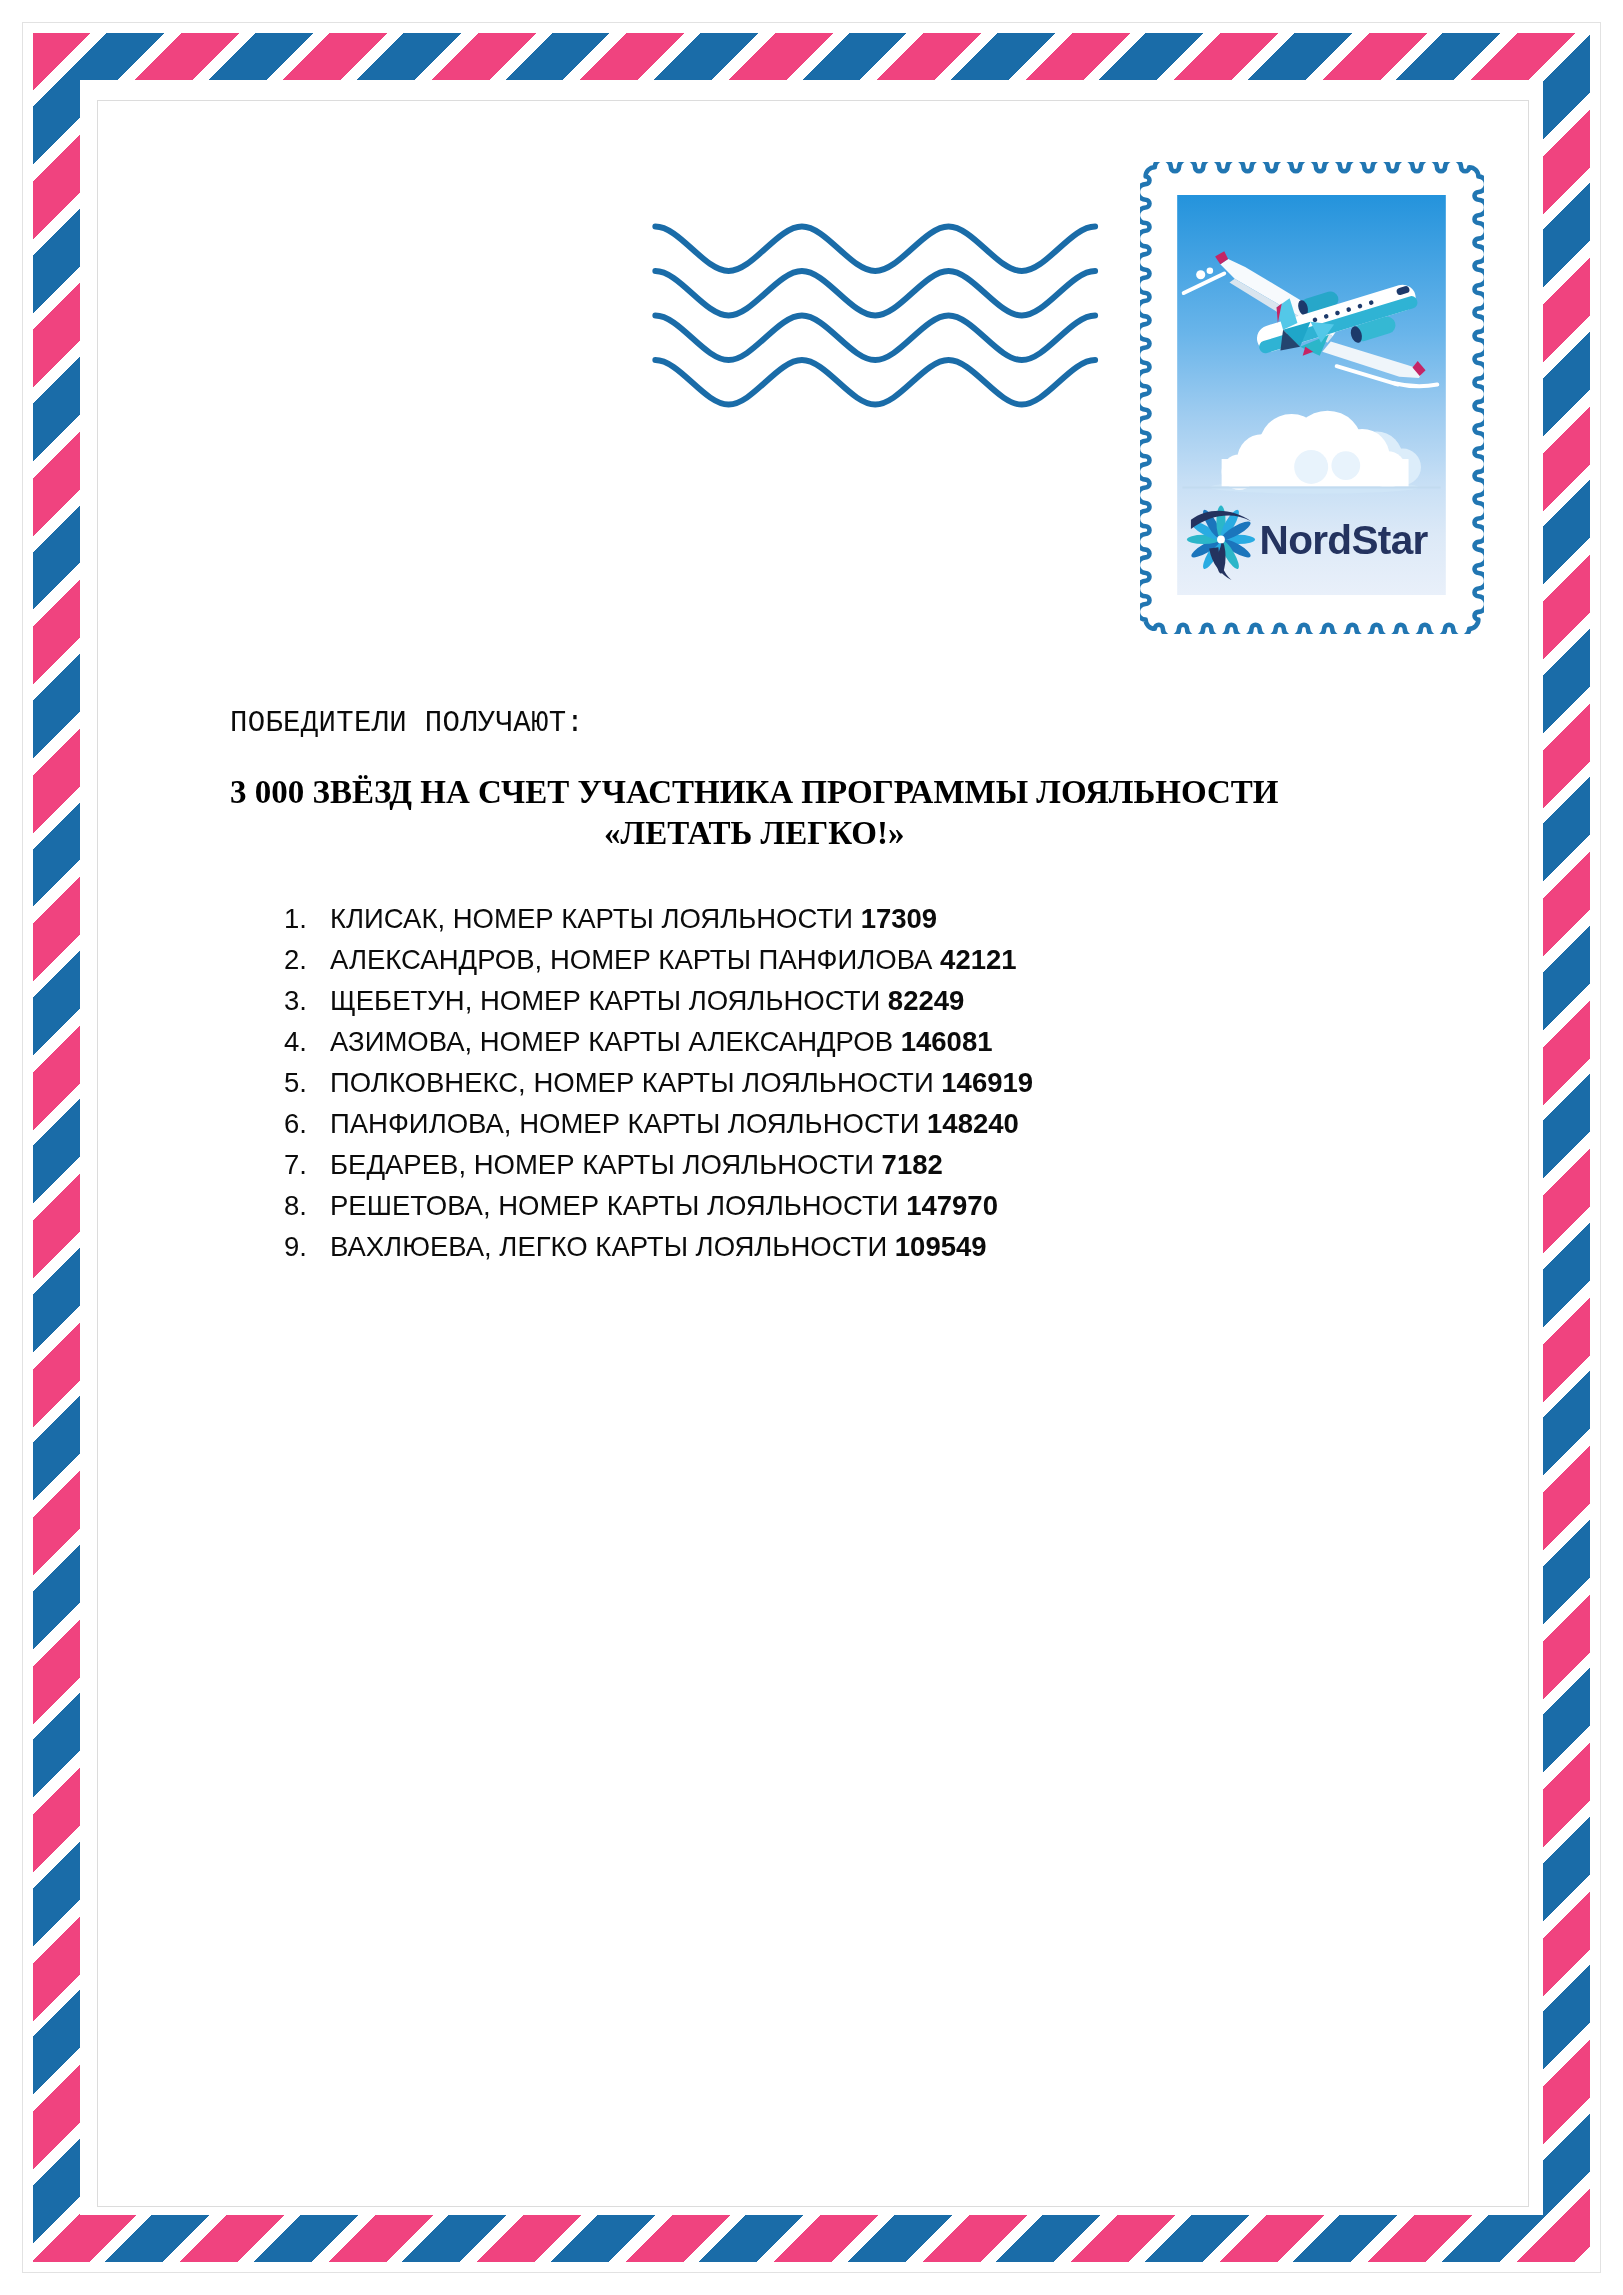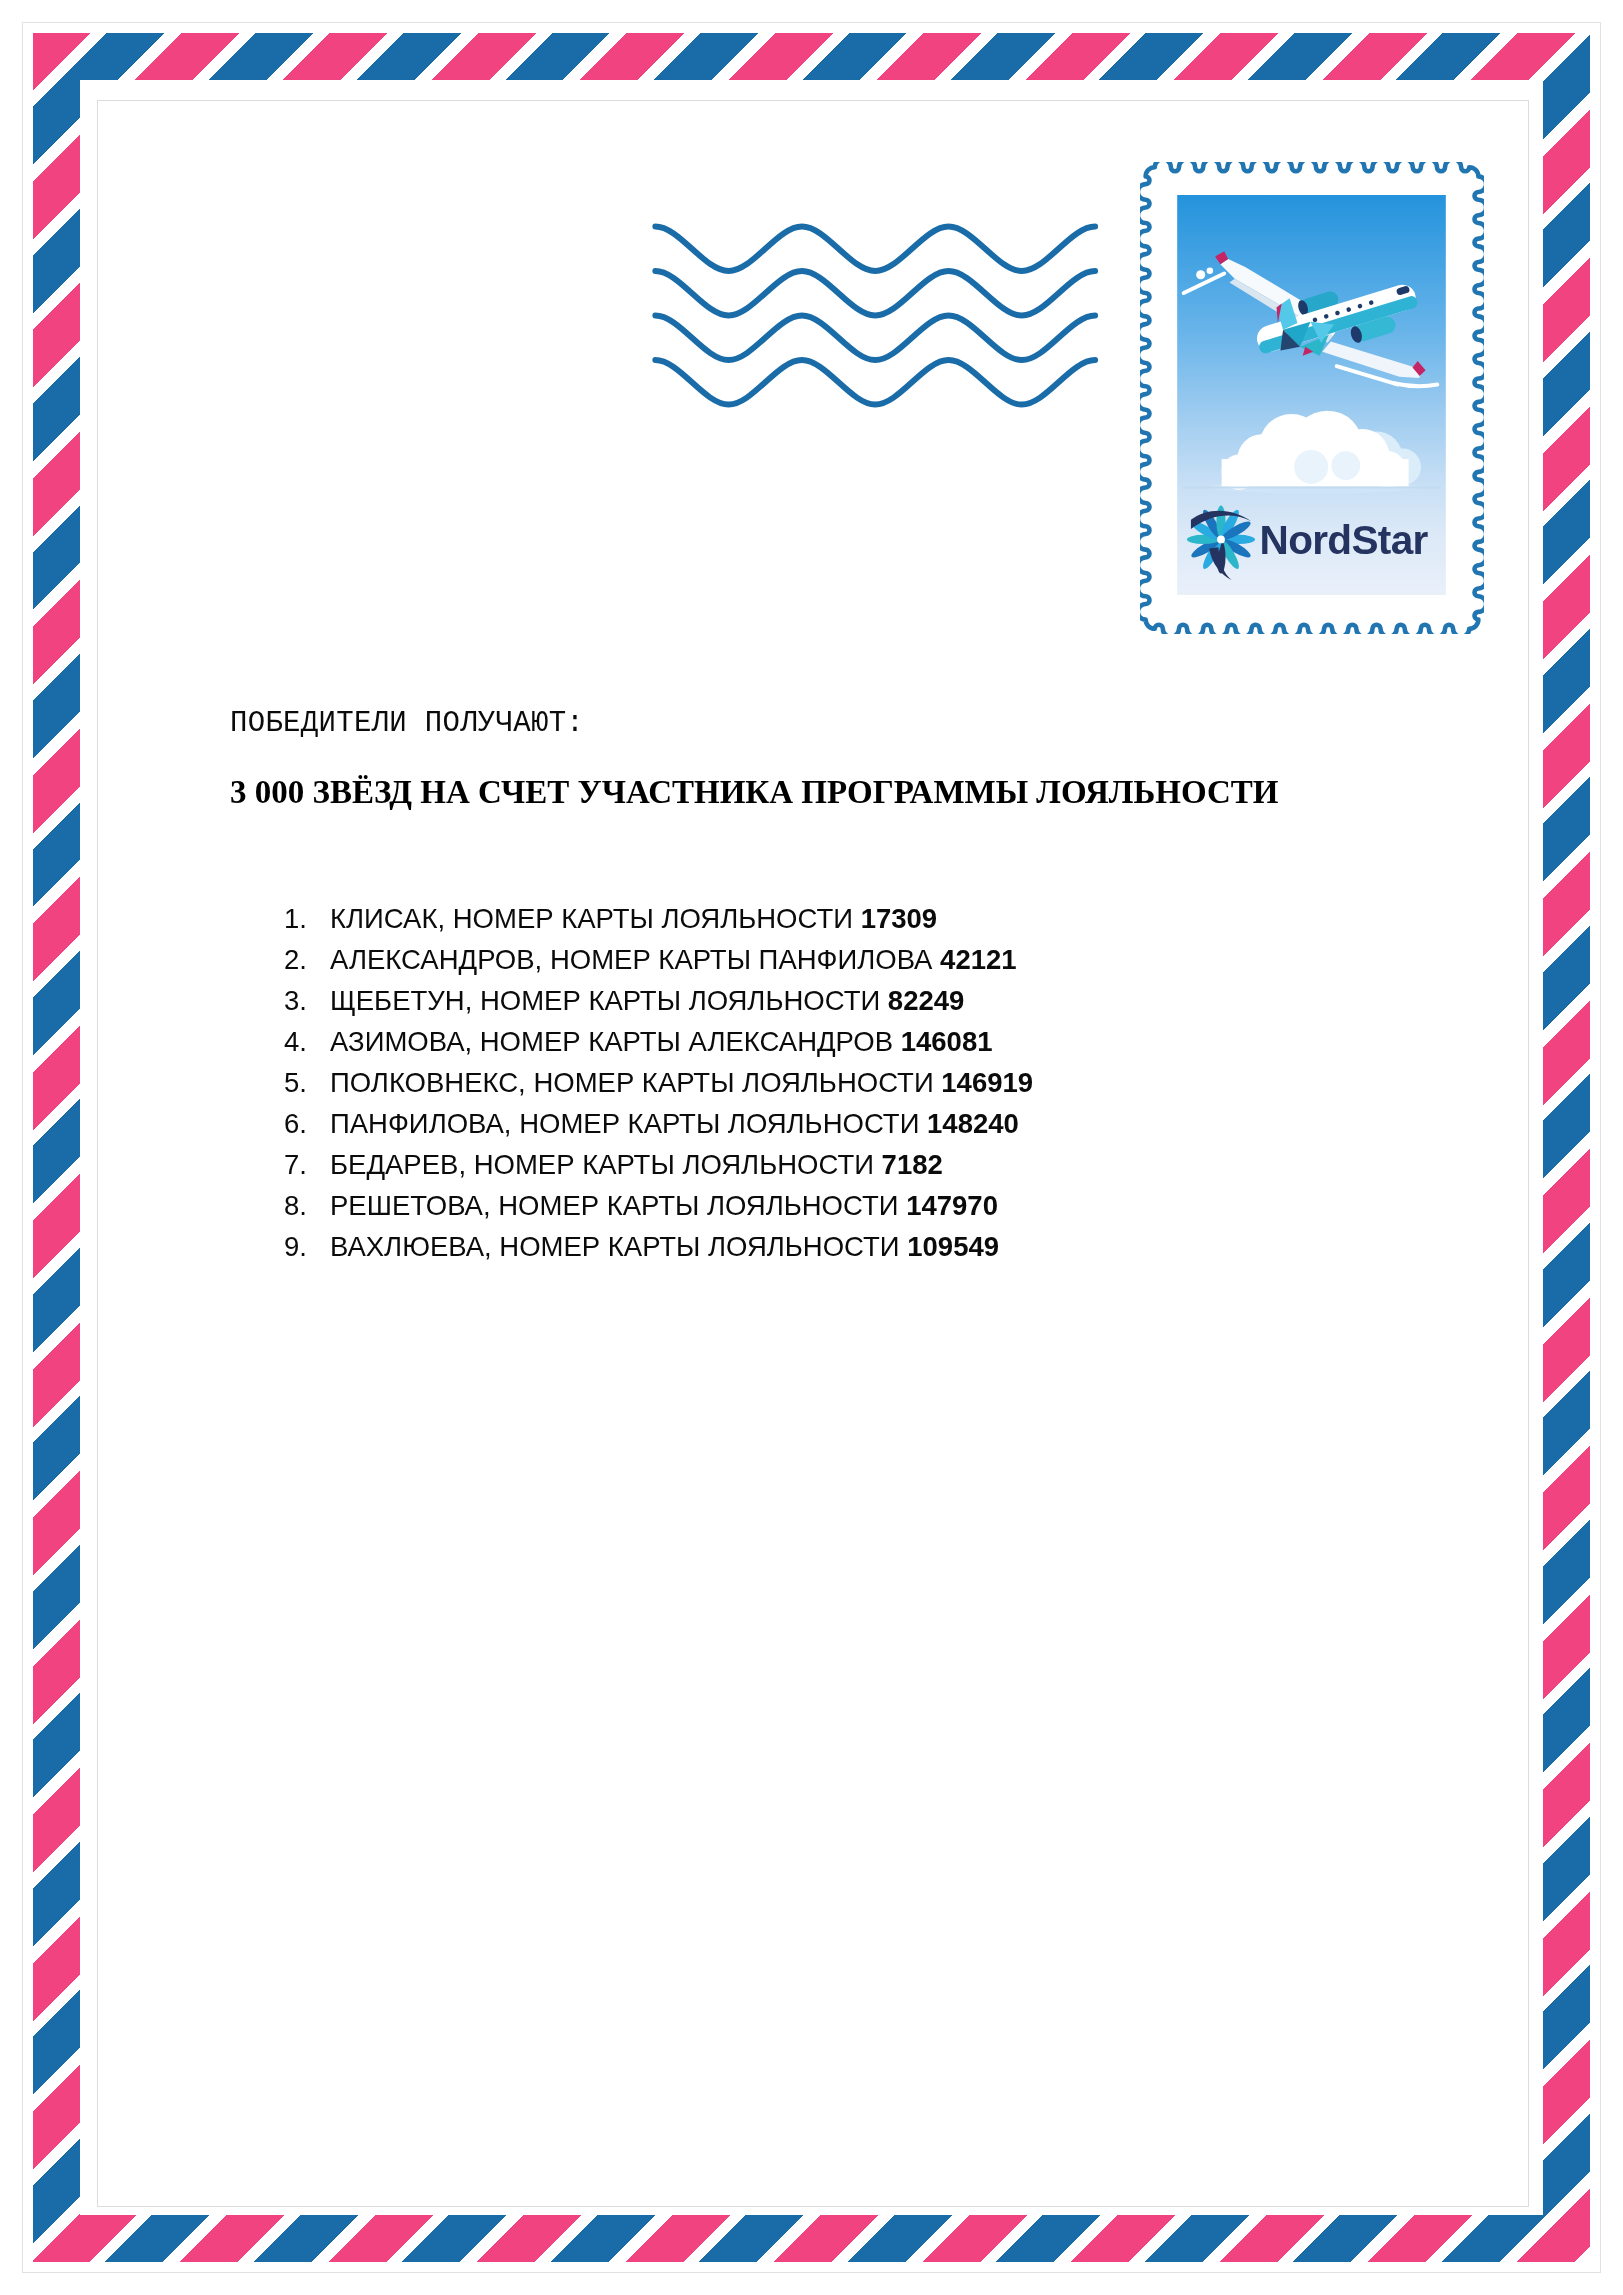--- a/index.html
+++ b/index.html
@@ -177,28 +177,29 @@
           <text x="126" y="549" font-family="Liberation Sans, sans-serif" font-size="62" font-weight="bold" fill="#24335F" letter-spacing="-1">NordStar</text>
         </g>
       </svg>
     </div>
   </div>
 
   <div class="intro">ПОБЕДИТЕЛИ ПОЛУЧАЮТ:</div>
 
   <div class="prize">
     <span>3 000 ЗВЁЗД НА СЧЕТ УЧАСТНИКА ПРОГРАММЫ ЛОЯЛЬНОСТИ</span>
+    <span>«ЛЕТАТЬ ЛЕГКО!»</span>
   </div>
 
   <ol class="winners">
     <li><span class="num">1.</span><span>КЛИСАК, НОМЕР КАРТЫ ЛОЯЛЬНОСТИ </span><b>17309</b></li>
     <li><span class="num">2.</span><span>АЛЕКСАНДРОВ, НОМЕР КАРТЫ ПАНФИЛОВА </span><b>42121</b></li>
     <li><span class="num">3.</span><span>ЩЕБЕТУН, НОМЕР КАРТЫ ЛОЯЛЬНОСТИ </span><b>82249</b></li>
     <li><span class="num">4.</span><span>АЗИМОВА, НОМЕР КАРТЫ АЛЕКСАНДРОВ </span><b>146081</b></li>
     <li><span class="num">5.</span><span>ПОЛКОВНЕКС, НОМЕР КАРТЫ ЛОЯЛЬНОСТИ </span><b>146919</b></li>
     <li><span class="num">6.</span><span>ПАНФИЛОВА, НОМЕР КАРТЫ ЛОЯЛЬНОСТИ </span><b>148240</b></li>
     <li><span class="num">7.</span><span>БЕДАРЕВ, НОМЕР КАРТЫ ЛОЯЛЬНОСТИ </span><b>7182</b></li>
     <li><span class="num">8.</span><span>РЕШЕТОВА, НОМЕР КАРТЫ ЛОЯЛЬНОСТИ </span><b>147970</b></li>
-    <li><span class="num">9.</span><span>ВАХЛЮЕВА, НОМЕР КАРТЫ ЛОЯЛЬНОСТИ </span><b>109549</b></li>
+    <li><span class="num">9.</span><span>ВАХЛЮЕВА, ЛЕГКО КАРТЫ ЛОЯЛЬНОСТИ </span><b>109549</b></li>
   </ol>
 
 </div>
 
 
 </body></html>

